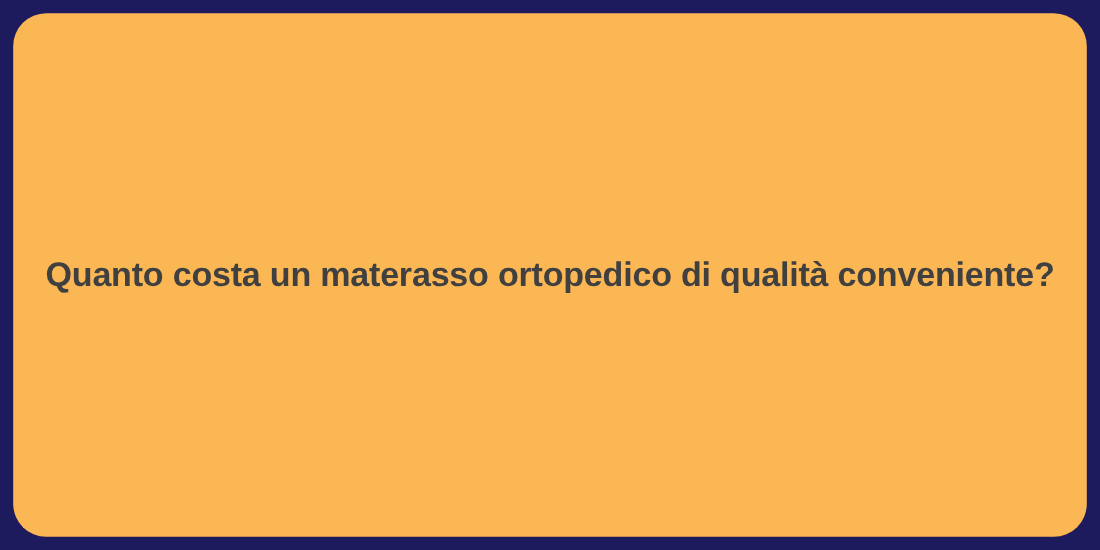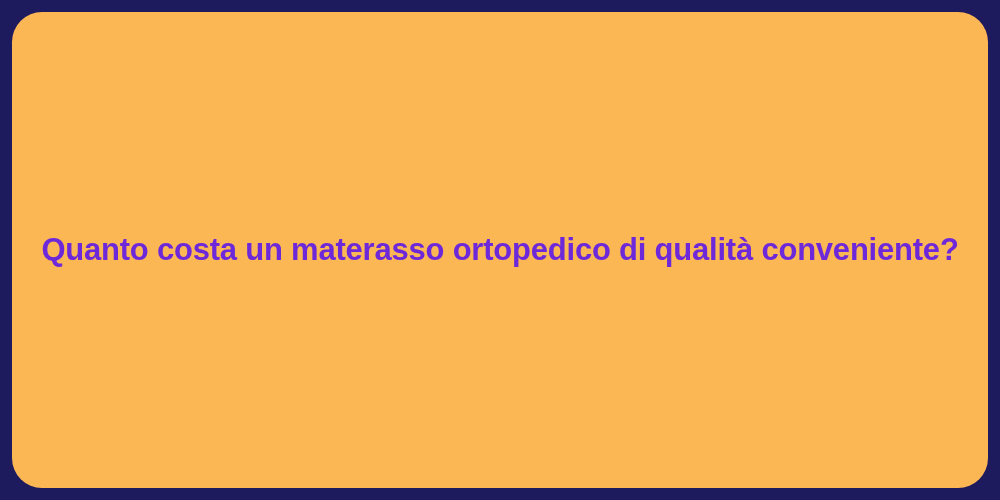--- a/index.html
+++ b/index.html
@@ -37,21 +37,21 @@
     padding: 0 24px;
   }
 
   .headline {
     margin: 0;
     font-family: "Liberation Sans", sans-serif;
     font-weight: bold;
     font-size: 31.5px;
     line-height: 1.25;
     letter-spacing: -0.2px;
-    color: #6d28d9;
+    color: #404040;
     text-align: right;
     white-space: nowrap;
   }
 </style>
 </head>
 <body>
 
 <div class="card-frame">
   <div class="card-panel">
     <h1 class="headline" style="font-size: 30.9884px;">Quanto costa un materasso ortopedico di qualità conveniente?</h1>

